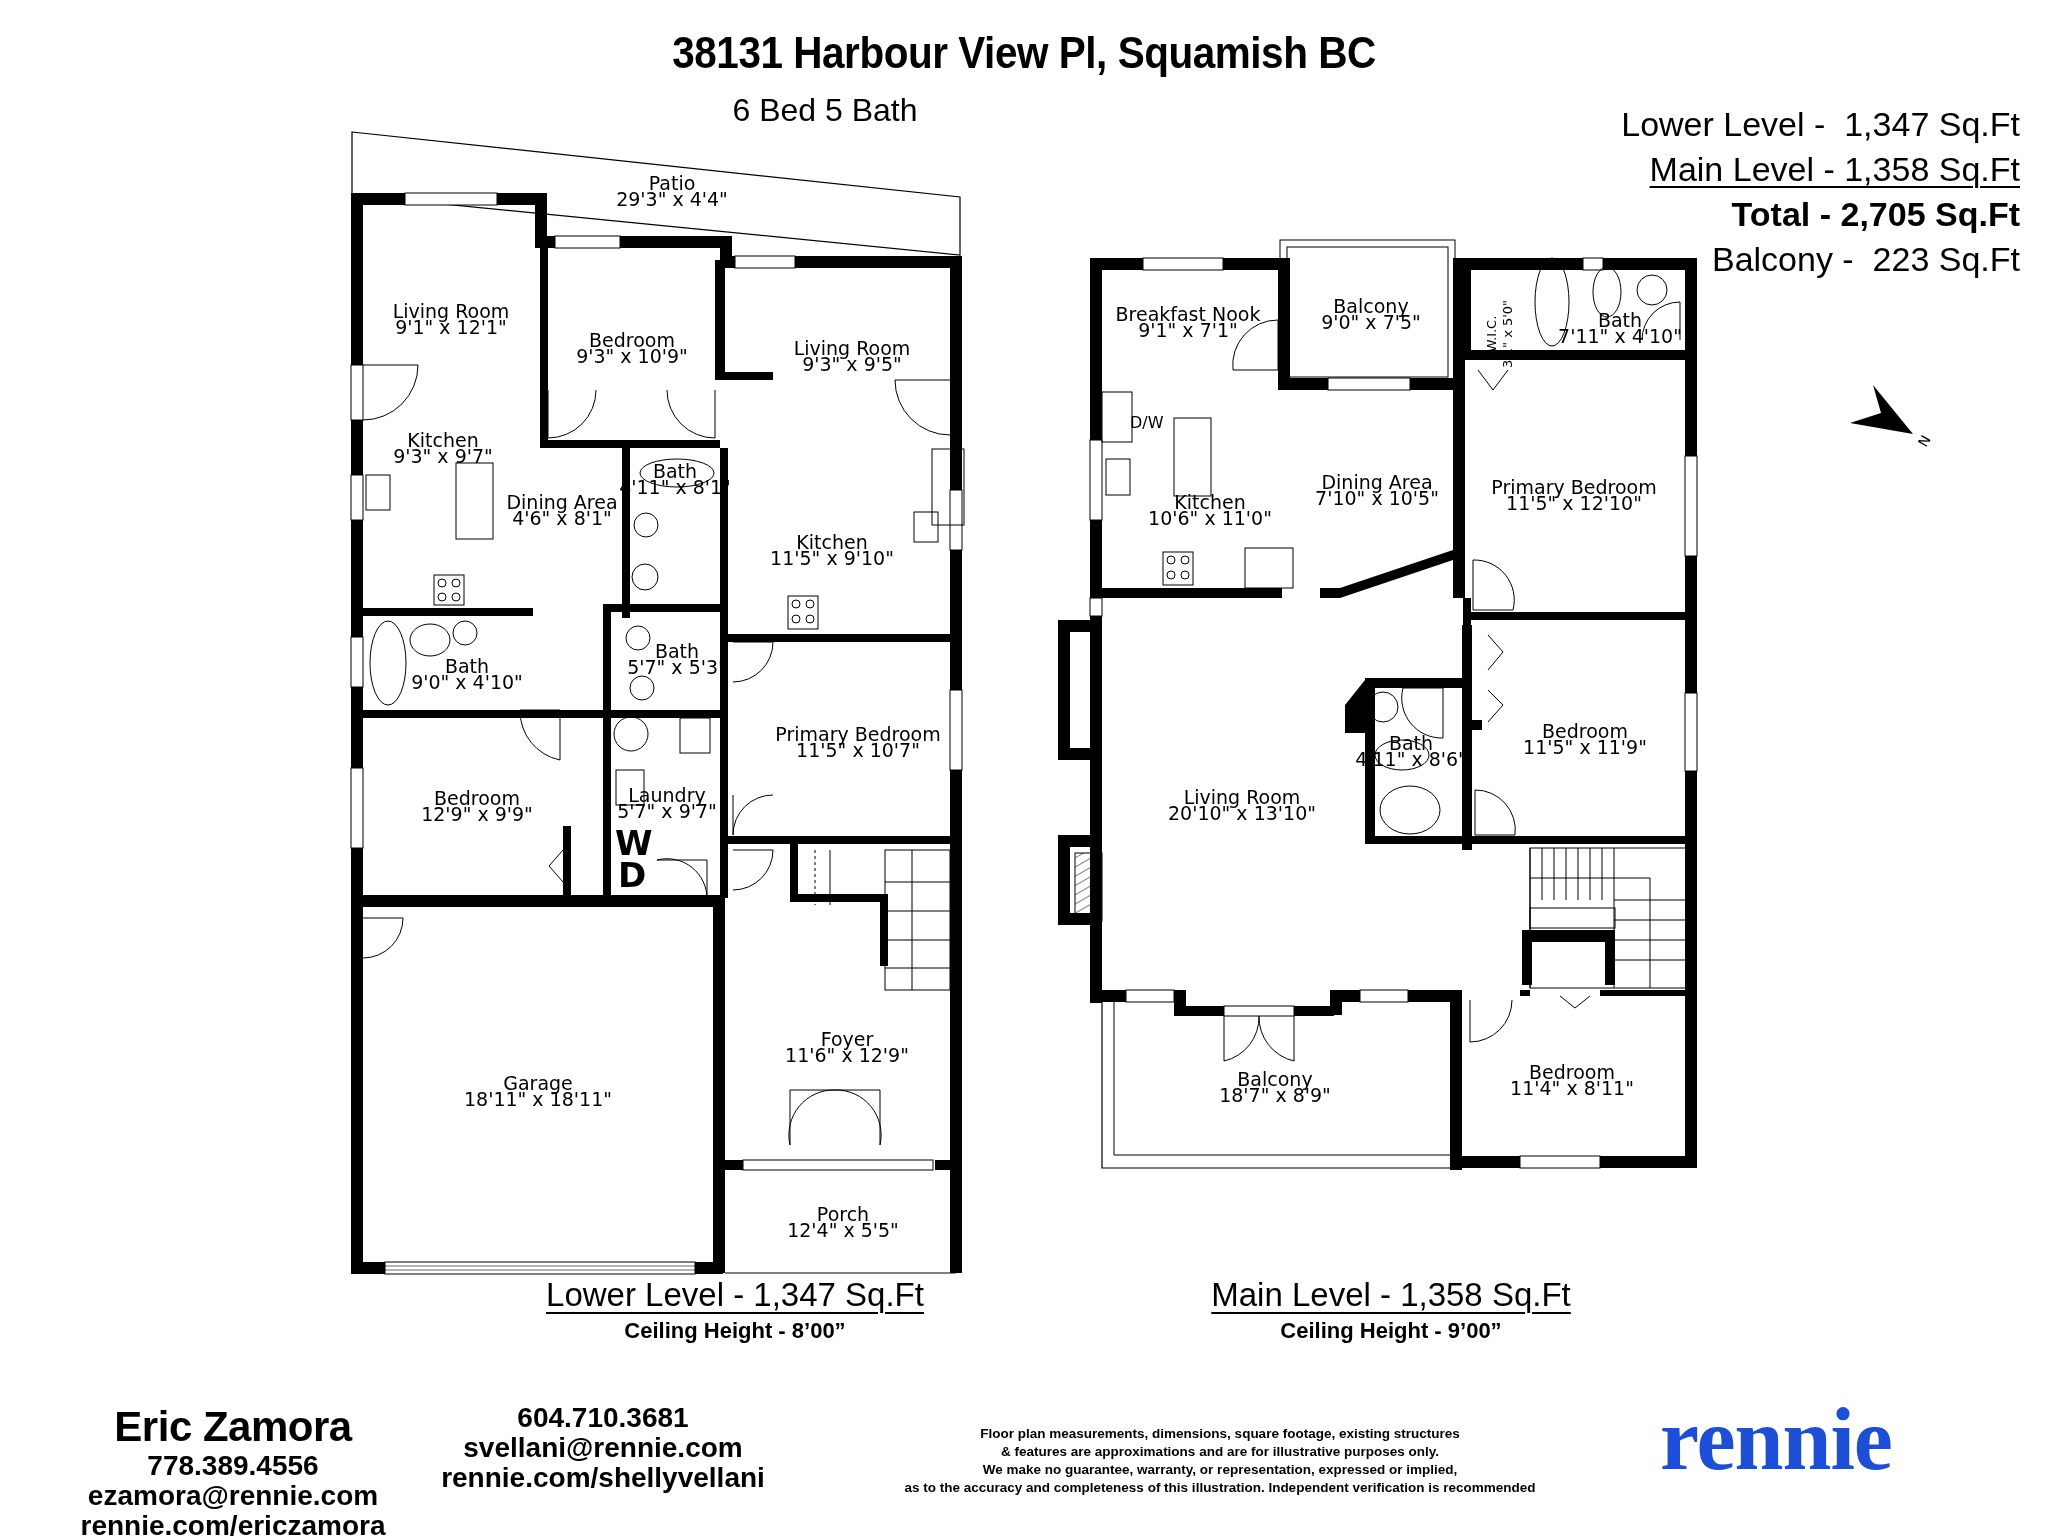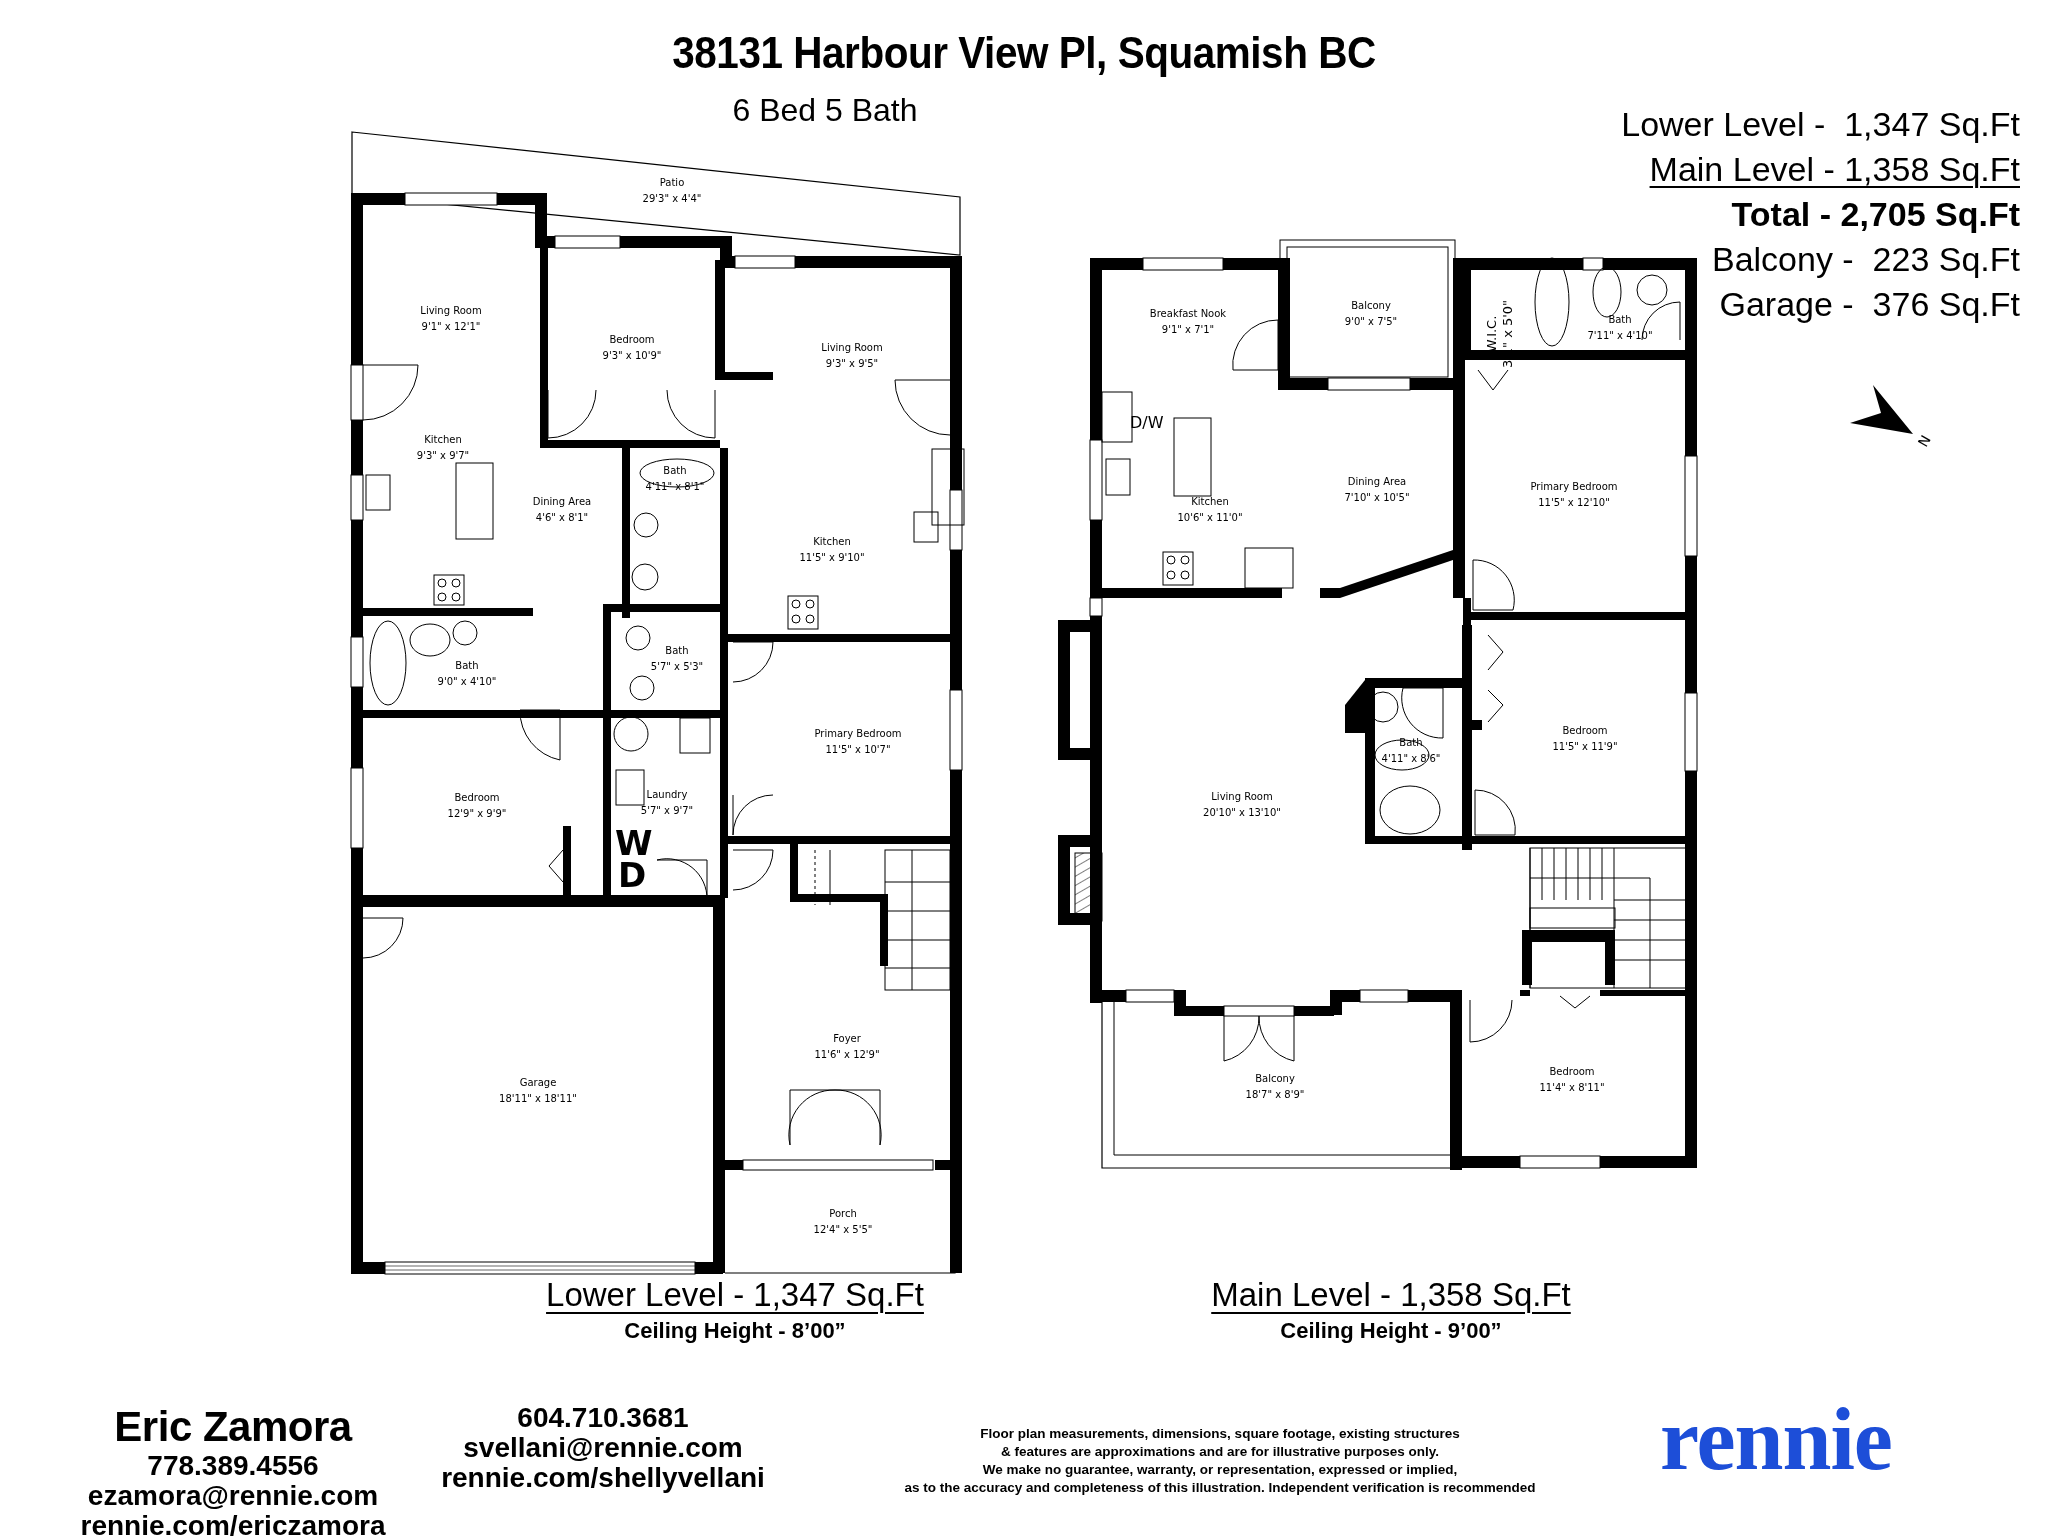--- a/index.html
+++ b/index.html
@@ -5,42 +5,41 @@
   html, body { margin:0; padding:0; background:#ffffff; }
   body { width:2048px; height:1536px; position:relative; overflow:hidden; font-family:"Liberation Sans", sans-serif; color:#000; }
   .abs { position:absolute; }
   .title { left:0; width:2048px; top:28px; text-align:center; font-size:44px; font-weight:bold; font-family:"Liberation Sans", sans-serif; letter-spacing:-0.5px; transform:scaleX(0.92); }
   .subtitle { left:4px; width:1642px; top:92px; text-align:center; font-size:32px; font-family:"Liberation Sans", sans-serif; }
   .stats { right:28px; top:102px; text-align:right; font-family:"Liberation Sans", sans-serif; }
   .stat { font-size:34px; line-height:44px; height:45px; white-space:pre; transform-origin:right center; }
   .stat.u { text-decoration:underline; text-decoration-thickness:2px; text-underline-offset:5px; }
   .stat.b { font-weight:bold; }
   .plan { position:absolute; left:0; top:0; }
-  .room-label { position:absolute; text-align:center; font-family:"DejaVu Sans", sans-serif; font-size:10px; line-height:16px; transform:translateX(-50%); white-space:nowrap; }
+  .room-label { position:absolute; text-align:center; font-family:"DejaVu Sans", sans-serif; font-size:19px; line-height:16px; transform:translateX(-50%); white-space:nowrap; }
   .level-label { position:absolute; text-align:center; font-family:"Liberation Sans", sans-serif; transform:translateX(-50%); white-space:nowrap; }
   .level-label .main { font-size:33px; font-weight:500; text-decoration:underline; text-decoration-thickness:2px; text-underline-offset:6px; }
   .level-label .ceil { font-size:22px; font-weight:bold; margin-top:4px; }
   .contact { position:absolute; text-align:center; transform:translateX(-50%); font-family:"Liberation Sans", sans-serif; white-space:nowrap;margin-top:18px; }
   .contact .name { font-size:42px; font-weight:bold; line-height:48px; letter-spacing:-0.5px; }
   .contact .line { font-size:28px; line-height:30px;font-weight:bold; }
   .disclaimer { position:absolute; left:1220px; top:1425px; width:640px; transform:translateX(-50%); text-align:center; font-size:13.5px; line-height:18px; font-weight:bold; font-family:"Liberation Sans", sans-serif; }
   .logo { position:absolute; left:1660px; top:1395px; font-family:"Liberation Serif", serif; font-size:88px; color:#1d4ed8; font-weight:bold; letter-spacing:-1px; line-height:90px; }
 </style>
 </head>
 <body>
 
 <div class="abs title">38131 Harbour View Pl, Squamish BC</div>
 <div class="abs subtitle">6 Bed 5 Bath</div>
 
 <div class="abs stats">
   <div class="stat">Lower Level -  1,347 Sq.Ft</div>
   <div class="stat u">Main Level - 1,358 Sq.Ft</div>
   <div class="stat b">Total - 2,705 Sq.Ft</div>
   <div class="stat">Balcony -  223 Sq.Ft</div>
-  <div class="stat">Garage -  376 Sq.Ft</div>
 </div>
 
 <svg class="plan" width="2048" height="1536" viewBox="0 0 2048 1536">
   <defs>
     <pattern id="hatch" width="8" height="8" patternUnits="userSpaceOnUse" patternTransform="rotate(60)">
       <line x1="0" y1="0" x2="0" y2="8" stroke="#000" stroke-width="1"></line>
     </pattern>
   </defs>
 
   <g fill="#000" stroke="none">

